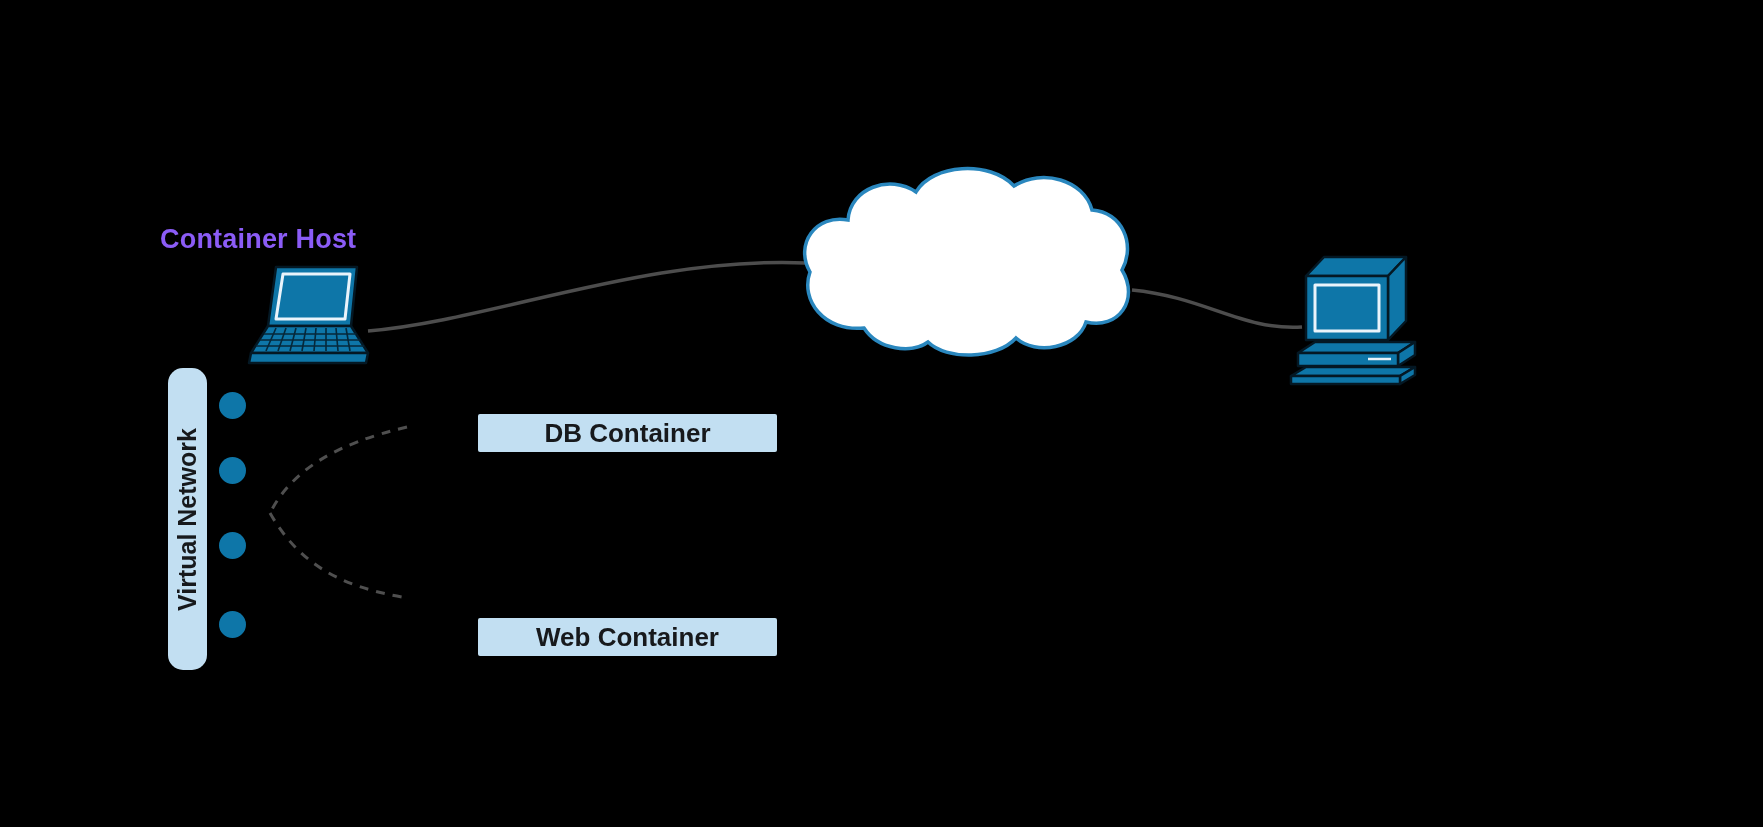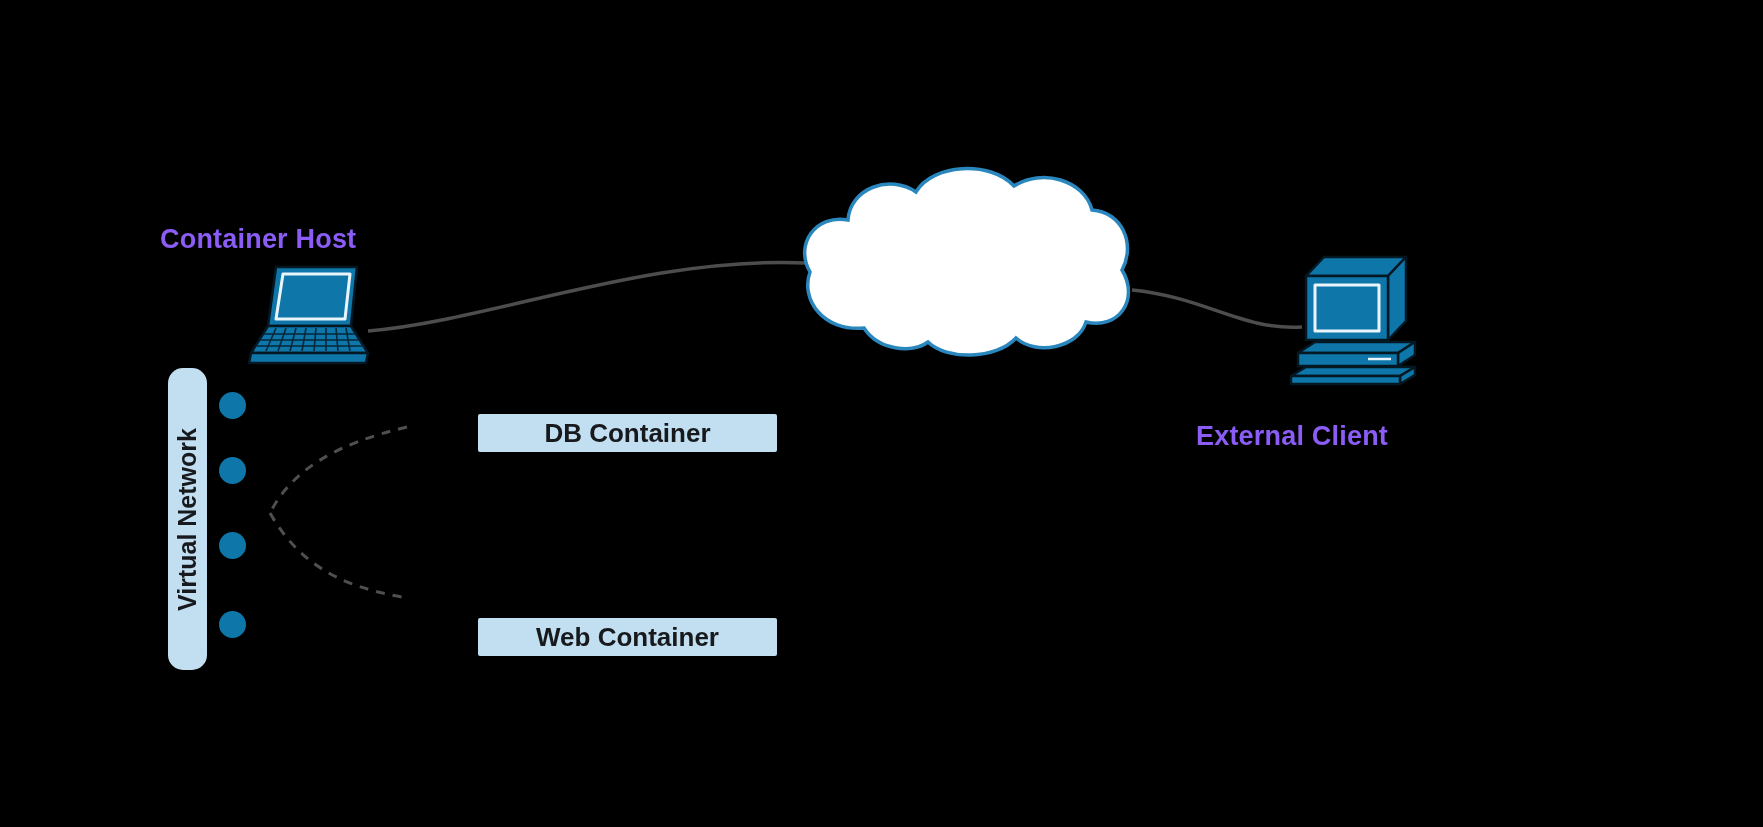--- a/index.html
+++ b/index.html
@@ -139,21 +139,20 @@
       <polygon points="10,101 27,90 127,90 110,101" fill="#0e76a8"></polygon>
       <polygon points="110,101 127,90 127,103 110,114" fill="#0e76a8"></polygon>
       <polygon points="10,101 110,101 110,114 10,114" fill="#0e76a8"></polygon>
       <polygon points="3,124 18,115 127,115 112,124" fill="#0e76a8"></polygon>
       <polygon points="112,124 127,115 127,123 112,132" fill="#0e76a8"></polygon>
       <polygon points="3,124 112,124 112,132 3,132" fill="#0e76a8"></polygon>
     </g>
     <line x1="80" y1="107" x2="103" y2="107" stroke="#eaf4fb" stroke-width="2.5"></line>
   </svg>
 
-  <div class="floating-label label-client">External Client</div>
 
   <div class="vnet-bar">
     <span class="vnet-label">Virtual Network</span>
   </div>
 
   <div class="dot dot1"></div>
   <div class="dot dot2"></div>
   <div class="dot dot3"></div>
   <div class="dot dot4"></div>
 

